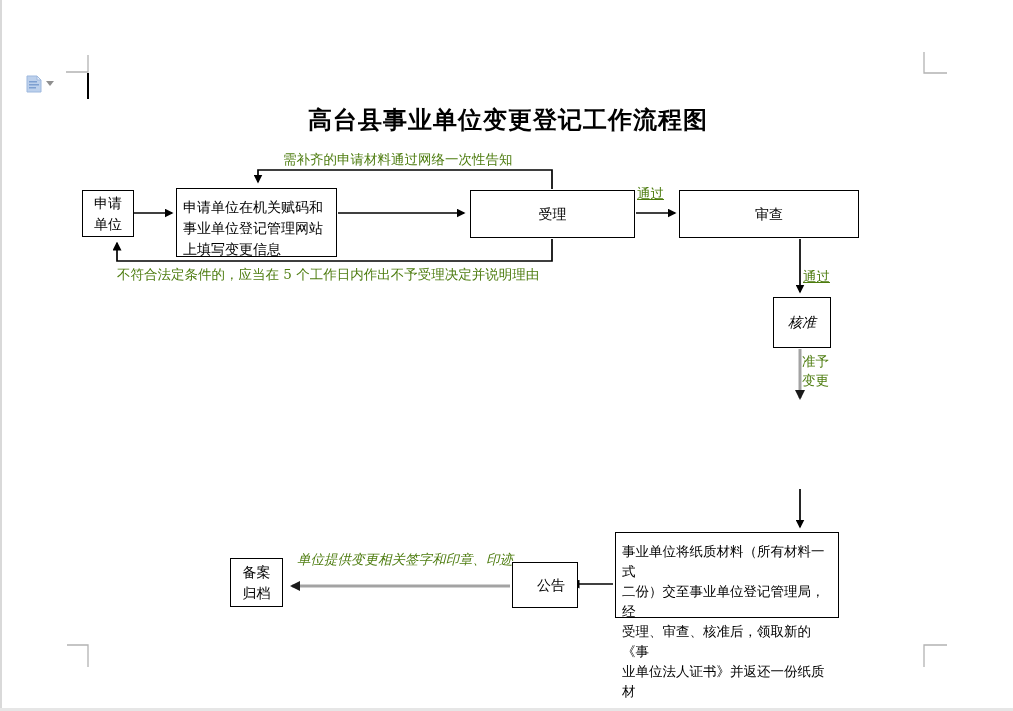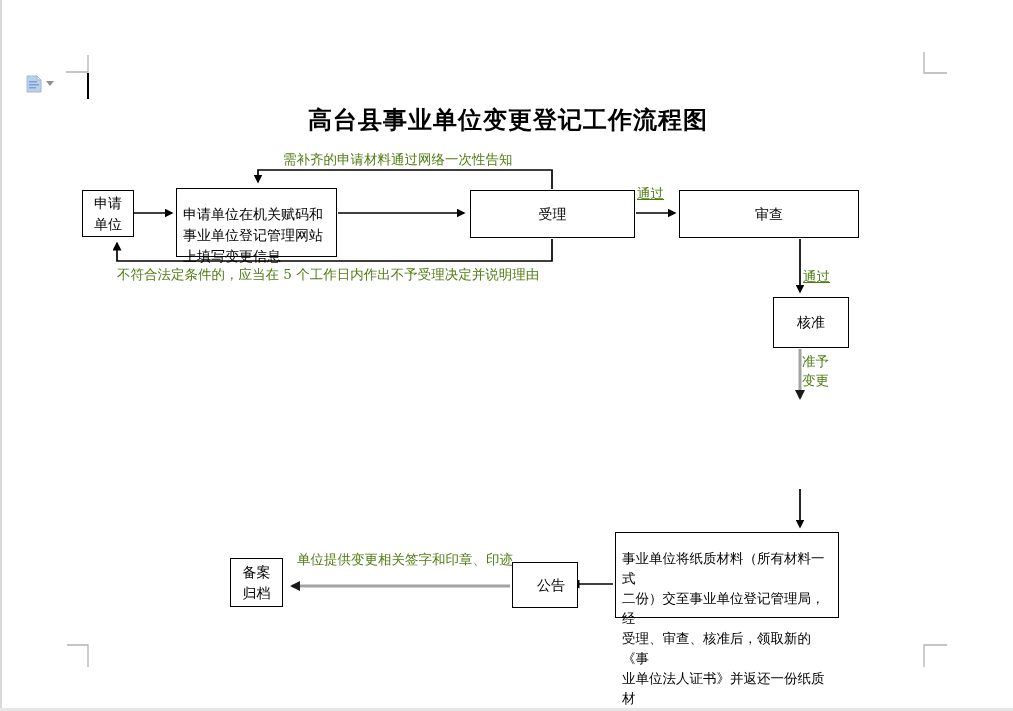--- a/index.html
+++ b/index.html
@@ -47,21 +47,21 @@
     white-space: pre-line;
   }
   .node.center {
     display: flex;
     align-items: center;
     justify-content: center;
     text-align: center;
     font-size: 14px;
     line-height: 21px;
   }
-  .node.padded { padding: 15px 6px; }
+  .node.padded { padding: 8px 6px; }
 
   .edge-label {
     position: absolute;
     color: #4d7c0f;
     font-size: 13.5px;
     line-height: 19px;
     white-space: pre-line;
   }
   .edge-label.underlined { text-decoration: underline; }
 
@@ -145,21 +145,21 @@
 单位</div>
 
   <div class="node padded" style="left:176px; top:188px; width:161px; height:69px; font-size:14px; line-height:21px;">申请单位在机关赋码和
 事业单位登记管理网站
 上填写变更信息</div>
 
   <div class="node center" style="left:470px; top:190px; width:165px; height:48px;">受理</div>
 
   <div class="node center" style="left:679px; top:190px; width:180px; height:48px;">审查</div>
 
-  <div class="node center" style="left:773px; top:297px; width:76px; height:51px;">核准</div>
+  <div class="node center" style="left:773px; top:297px; width:58px; height:51px;font-style:italic;">核准</div>
 
 
   <div class="node padded" style="left:615px; top:532px; width:224px; height:86px;">事业单位将纸质材料（所有材料一式
 二份）交至事业单位登记管理局，经
 受理、审查、核准后，领取新的《事
 业单位法人证书》并返还一份纸质材</div>
 
   <div class="node center" style="left:512px; top:562px; width:66px; height:46px;padding-left:12px;">公告</div>
 
   <div class="node center" style="left:230px; top:558px; width:53px; height:49px;">备案
@@ -169,15 +169,15 @@
 
   <span class="edge-label underlined" style="left:637px; top:184px;">通过</span>
 
   <span class="edge-label underlined" style="left:803px; top:267px;">通过</span>
 
   <span class="edge-label" style="left:802px; top:352px;">准予
 变更</span>
 
   <span class="edge-label" style="left:117px; top:265px;">不符合法定条件的，应当在 5 个工作日内作出不予受理决定并说明理由</span>
 
-  <span class="edge-label" style="left:297px; top:550px;">单位提供变更相关签字和印章、印迹</span>
+  <span class="edge-label" style="left:297px; top:550px;font-style:italic;">单位提供变更相关签字和印章、印迹</span>
 
 </div>
 
 </body></html>

